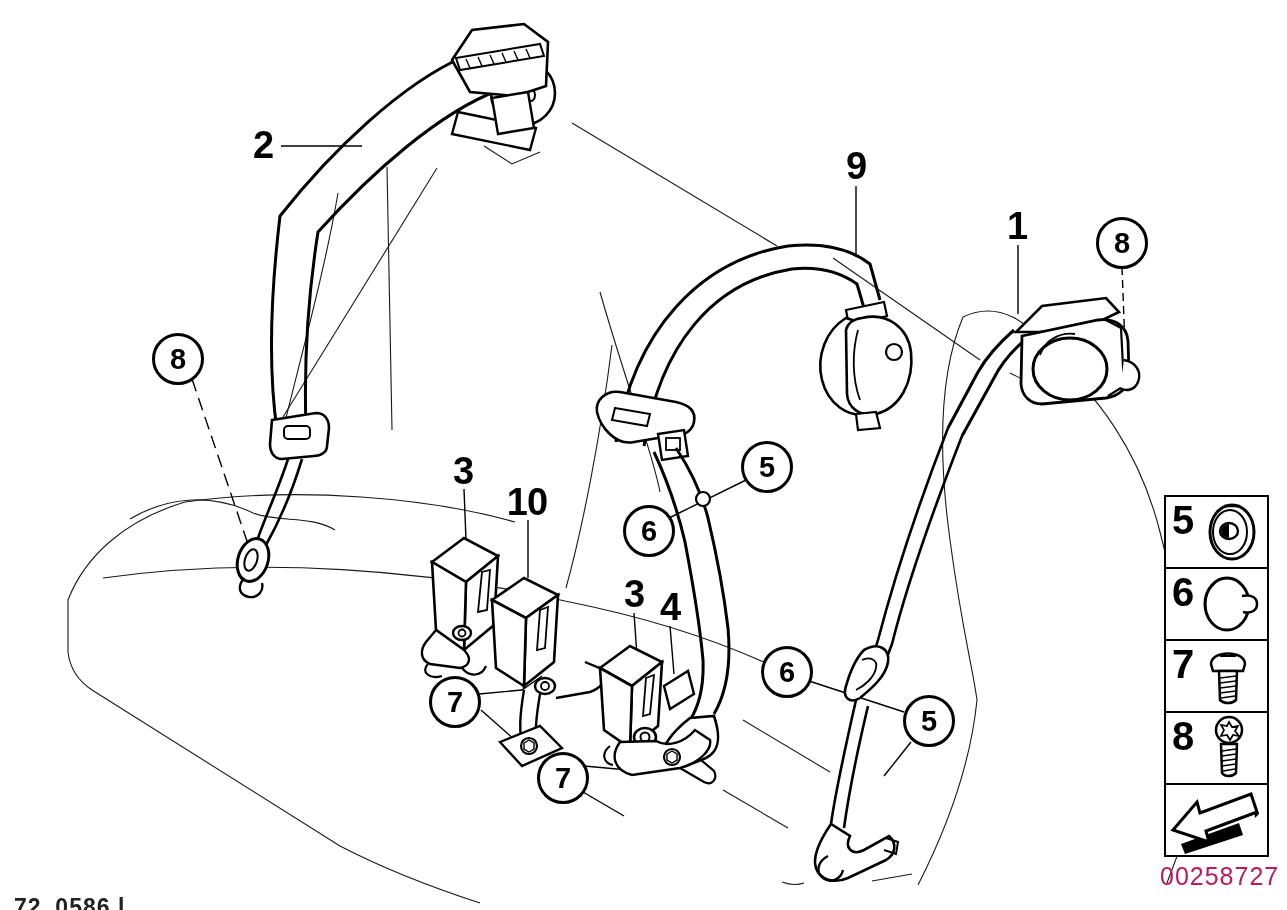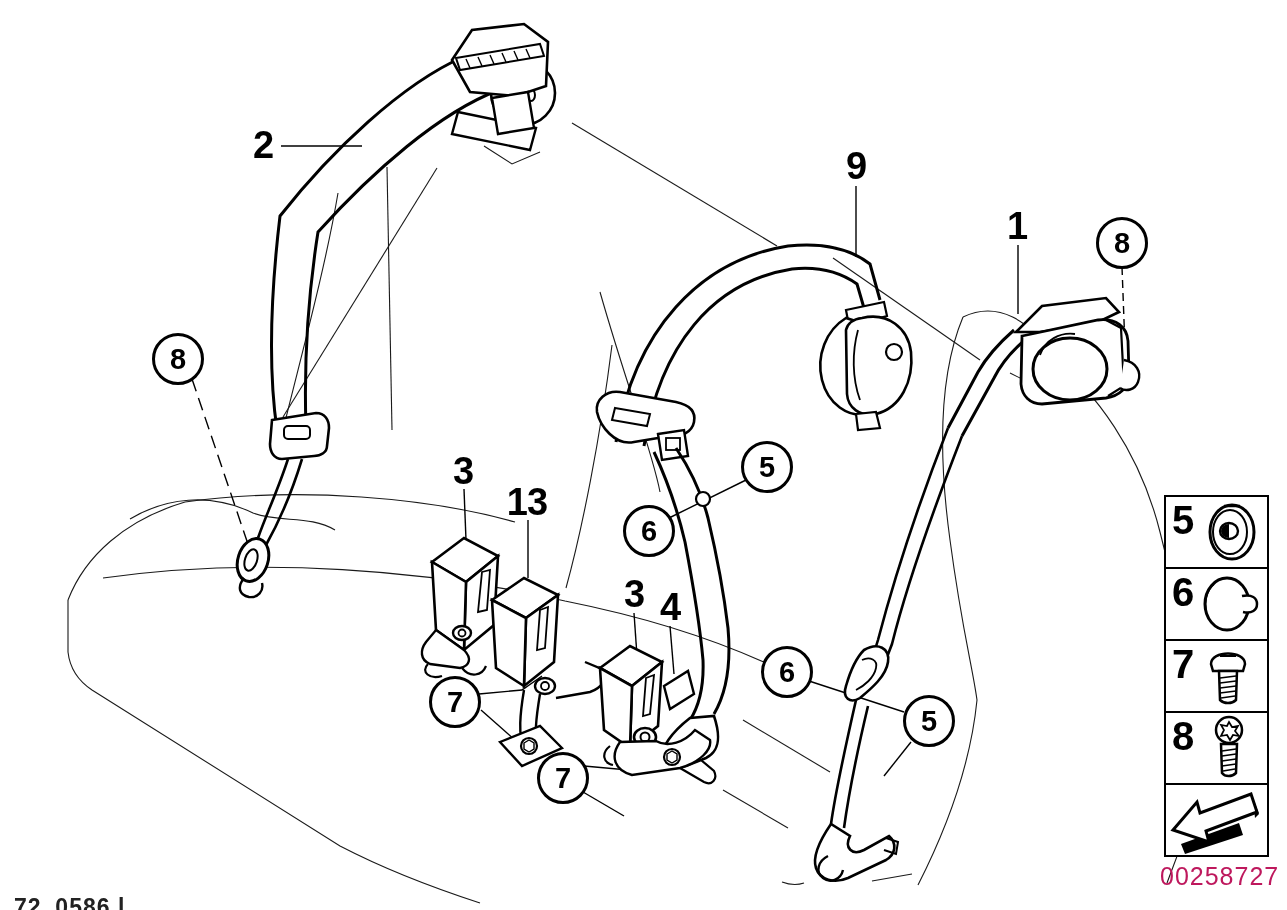--- a/index.html
+++ b/index.html
@@ -190,21 +190,21 @@
 
     <g stroke="#000" fill="none">
       <path d="M664,686 L688,671 L694,694 L670,709 Z" fill="#fff" stroke-width="2.4"></path>
     </g>
   </svg>
 
   <div class="lbl" style="left:263px;top:145px">2</div>
   <div class="lbl" style="left:856px;top:166px">9</div>
   <div class="lbl" style="left:1017px;top:226px">1</div>
   <div class="lbl" style="left:463px;top:471px">3</div>
-  <div class="lbl" style="left:527px;top:502px">13</div>
+  <div class="lbl" style="left:527px;top:502px">10</div>
   <div class="lbl" style="left:634px;top:594px">3</div>
   <div class="lbl" style="left:670px;top:607px">4</div>
   <div class="circ" style="left:178px;top:359px">8</div>
   <div class="circ" style="left:1122px;top:243px">8</div>
   <div class="circ" style="left:767px;top:467px">5</div>
   <div class="circ" style="left:649px;top:531px">6</div>
   <div class="circ" style="left:787px;top:672px">6</div>
   <div class="circ" style="left:929px;top:721px">5</div>
   <div class="circ" style="left:455px;top:702px">7</div>
   <div class="circ" style="left:563px;top:778px">7</div>

